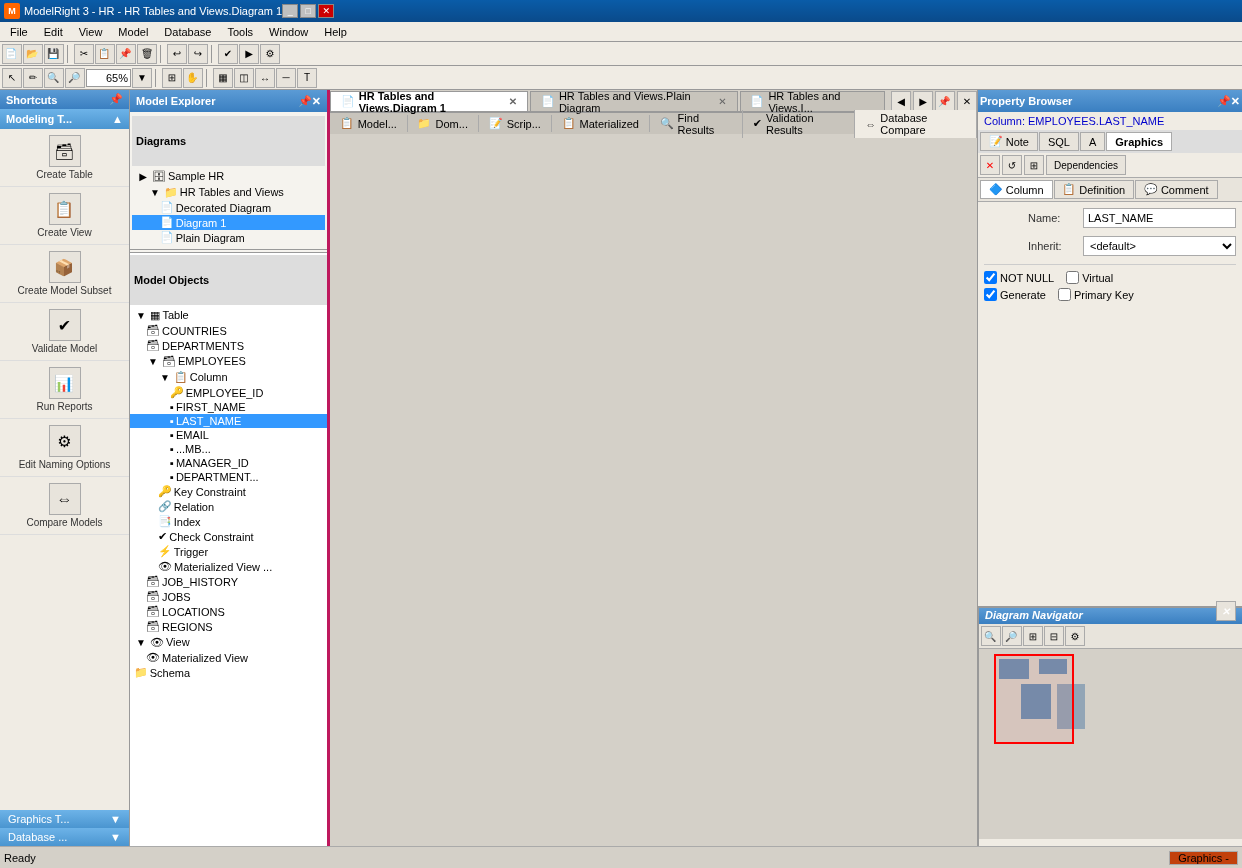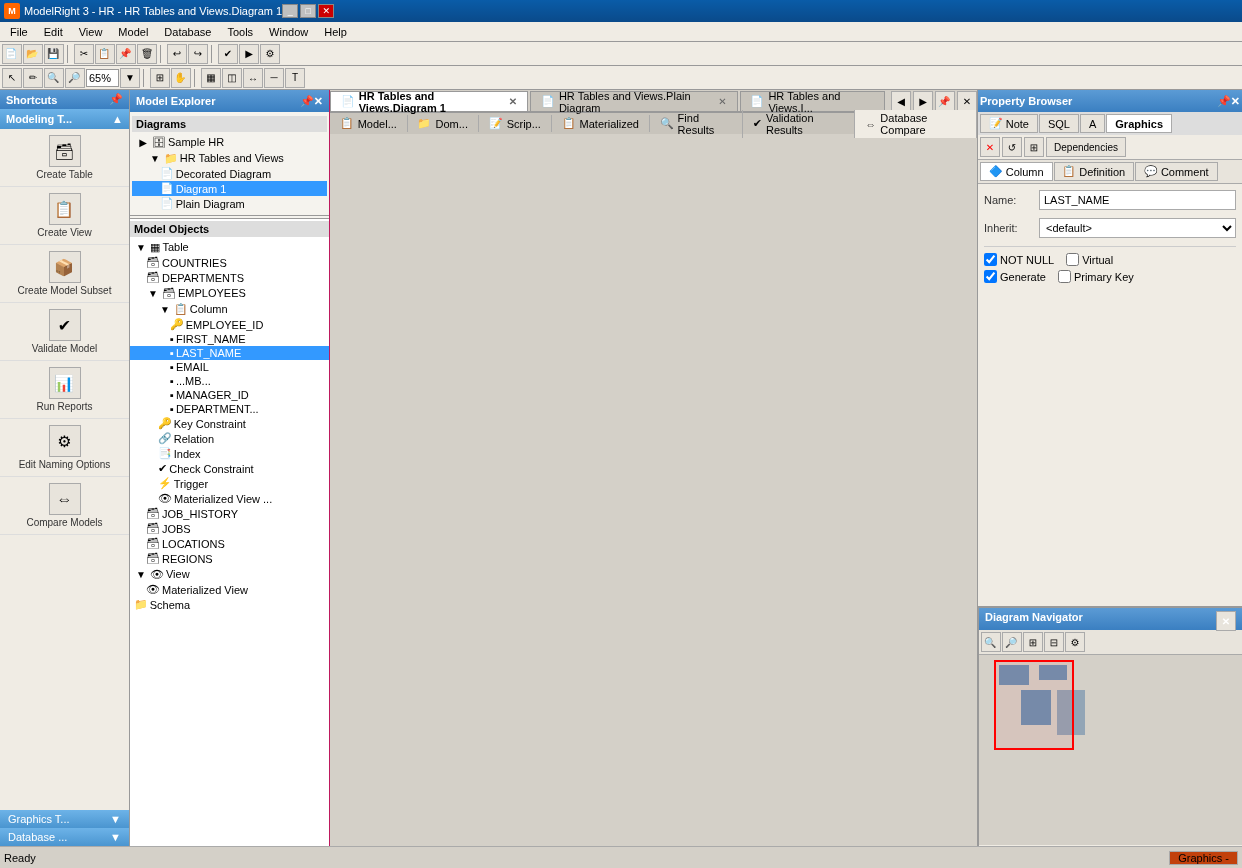--- a/index.html
+++ b/index.html
@@ -27,24 +27,24 @@
     
     
     #shortcuts { width: 130px; background: #f0ece4; border-right: 1px solid #999; display: flex; flex-direction: column; }
     #shortcuts-header { background: linear-gradient(to bottom, #5b9bd5, #3a7fc1); color: white; padding: 3px 6px; font-size: 11px; font-weight: bold; display: flex; justify-content: space-between; align-items: center; }
     .shortcut-group { background: linear-gradient(to bottom, #6db3e8, #4a95d0); color: white; padding: 4px 6px; font-size: 11px; font-weight: bold; display: flex; justify-content: space-between; align-items: center; cursor: pointer; }
     .shortcut-item { padding: 6px 4px; display: flex; flex-direction: column; align-items: center; cursor: pointer; border-bottom: 1px solid #ddd; }
     .shortcut-icon { width: 32px; height: 32px; background: #e8e4dc; border: 1px solid #aaa; margin-bottom: 2px; display: flex; align-items: center; justify-content: center; font-size: 16px; }
     .shortcut-label { font-size: 10px; text-align: center; color: #333; }
     
     
-    #model-explorer { width: 200px; background: #f5f3ee; border-right: 1px solid #be185d; display: flex; flex-direction: column; }
+    #model-explorer { width: 200px; background: #f5f3ee; border-right: 3px solid #be185d; display: flex; flex-direction: column; }
     #me-header { background: linear-gradient(to bottom, #5b9bd5, #3a7fc1); color: white; padding: 3px 6px; font-size: 11px; font-weight: bold; display: flex; justify-content: space-between; align-items: center; height: 22px; }
     #me-diagrams { padding: 2px; background: #f5f3ee; }
-    .tree-section { font-weight: bold; padding: 2px 4px; background: #ddd; margin: 2px 0; font-size: 11px; }
+    .tree-section { font-weight: bold; padding: 19px 4px; background: #ddd; margin: 2px 0; font-size: 11px; }
     .tree-item { padding: 1px 4px; font-size: 11px; display: flex; align-items: center; gap: 2px; cursor: pointer; }
     .tree-item.selected { background: #3399ff; color: white; }
     .tree-icon { width: 14px; height: 14px; display: inline-flex; align-items: center; justify-content: center; font-size: 10px; }
     .me-divider { height: 1px; background: #999; margin: 2px 0; }
     #model-objects { flex: 1; overflow-y: auto; background: white; border-top: 1px solid #999; }
     #tab-bar { background: #d4d0c8; display: flex; align-items: flex-end; height: 22px; border-bottom: 1px solid #999; }
     .tab { padding: 2px 10px; background: #c8c4bc; border: 1px solid #999; border-bottom: none; font-size: 11px; cursor: pointer; margin-right: 2px; display: flex; align-items: center; gap: 4px; height: 20px; }
     .tab.active { background: white; font-weight: bold; }
     .tab-close { font-size: 10px; cursor: pointer; color: #666; }
     #diagram-canvas { flex: 1; background: white; position: relative; overflow: hidden; }
@@ -54,29 +54,29 @@
     #pb-header { background: linear-gradient(to bottom, #5b9bd5, #3a7fc1); color: white; padding: 3px 2px; font-size: 11px; font-weight: bold; display: flex; justify-content: space-between; align-items: center; height: 22px; }
     #pb-column-label { padding: 3px 6px; font-size: 11px; color: #0000cc; }
     #pb-tabs { display: flex; padding: 2px; gap: 1px; background: #ddd; }
     .pb-tab { padding: 2px 8px; background: #e8e4dc; border: 1px solid #aaa; font-size: 11px; cursor: pointer; display: flex; align-items: center; gap: 3px; }
     .pb-tab.active { background: white; font-weight: bold; }
     #pb-toolbar { display: flex; align-items: center; padding: 2px; gap: 2px; background: #f0ece4; border-bottom: 1px solid #aaa; }
     .pb-subtab { padding: 2px 8px; background: #e8e4dc; border: 1px solid #aaa; font-size: 11px; cursor: pointer; display: flex; align-items: center; gap: 3px; }
     .pb-subtab.active { background: white; }
     #pb-content { flex: 1; padding: 6px; overflow-y: auto; }
     .pb-field { margin-bottom: 8px; display: flex; align-items: center; }
-    .pb-label { width: 55px; font-size: 11px; color: #333; }
+    .pb-label { width: 55px; font-size: 11px; color: #333; margin-left: 44px; }
     .pb-input { flex: 1; height: 20px; border: 1px solid #aaa; background: white; padding: 0 4px; font-size: 11px; }
     .pb-select { flex: 1; height: 20px; border: 1px solid #aaa; background: white; padding: 0 2px; font-size: 11px; }
     .pb-checkbox-row { display: flex; gap: 12px; margin: 4px 0; }
     .pb-checkbox { display: flex; align-items: center; gap: 3px; font-size: 11px; }
     
     
     #diag-navigator { position: absolute; bottom: 0; right: 0; width: 265px; height: 240px; background: #f0ece4; border-top: 1px solid #999; border-left: 1px solid #999; }
-    #dn-header { background: linear-gradient(to bottom, #5b9bd5, #3a7fc1); color: white; padding: 3px 6px; font-size: 11px; font-weight: bold; display: flex; justify-content: space-between; align-items: flex-start; height: 22px; }
+    #dn-header { background: linear-gradient(to bottom, #5b9bd5, #3a7fc1); color: white; padding: 3px 6px; font-size: 11px; font-weight: bold; display: flex; justify-content: space-between; align-items: flex-end; height: 16px; font-style: italic; }
     #dn-toolbar { display: flex; align-items: center; padding: 2px; gap: 1px; background: #e8e4dc; border-bottom: 1px solid #aaa; }
     
     
     #statusbar { background: #d4d0c8; height: 22px; display: flex; align-items: center; padding: 0 4px; font-size: 11px; border-top: 1px solid #aaa; gap: 21px; }
     #bottom-tabs { background: #c8c4bc; display: flex; align-items: center; height: 22px; border-top: 1px solid #999; }
     .bottom-tab { padding: 2px 10px; font-size: 11px; cursor: pointer; border-right: 1px solid #aaa; display: flex; align-items: center; gap: 4px; }
     .bottom-tab.active { background: #f0ece4; }
     
     
     #nav-mini { width: 100%; height: 180px; background: white; position: relative; overflow: hidden; }
@@ -138,21 +138,21 @@
   <div class="tb-btn">✔</div>
   <div class="tb-btn">▶</div>
   <div class="tb-btn">⚙</div>
 </div>
 
 <div class="toolbar">
   <div class="tb-btn">↖</div>
   <div class="tb-btn">✏</div>
   <div class="tb-btn">🔍</div>
   <div class="tb-btn">🔎</div>
-  <input class="tb-input" style="width: 33px;" value="65%">
+  <input class="tb-input" style="width: 45px; text-align: right;" value="65%">
   <div class="tb-btn">▼</div>
   <div class="tb-sep"></div>
   <div class="tb-btn">⊞</div>
   <div class="tb-btn">✋</div>
   <div class="tb-sep"></div>
   <div class="tb-btn">▦</div>
   <div class="tb-btn">◫</div>
   <div class="tb-btn">↔</div>
   <div class="tb-btn">─</div>
   <div class="tb-btn">T</div>
@@ -450,20 +450,23 @@
           <span>Database Compare</span>
         </div>
       </div>
     </div>
 
     <div id="prop-browser">
       <div id="pb-header">
         <span>Property Browser</span>
         <span>📌✕</span>
       </div>
+      <div id="pb-column-label">
+        <span>Column: EMPLOYEES.LAST_NAME</span>
+      </div>
       <div id="pb-tabs">
         <div class="pb-tab">
           <span>📝</span>
           <span>Note</span>
         </div>
         <div class="pb-tab">
           <span>SQL</span>
         </div>
         <div class="pb-tab">
           <span>A</span>

